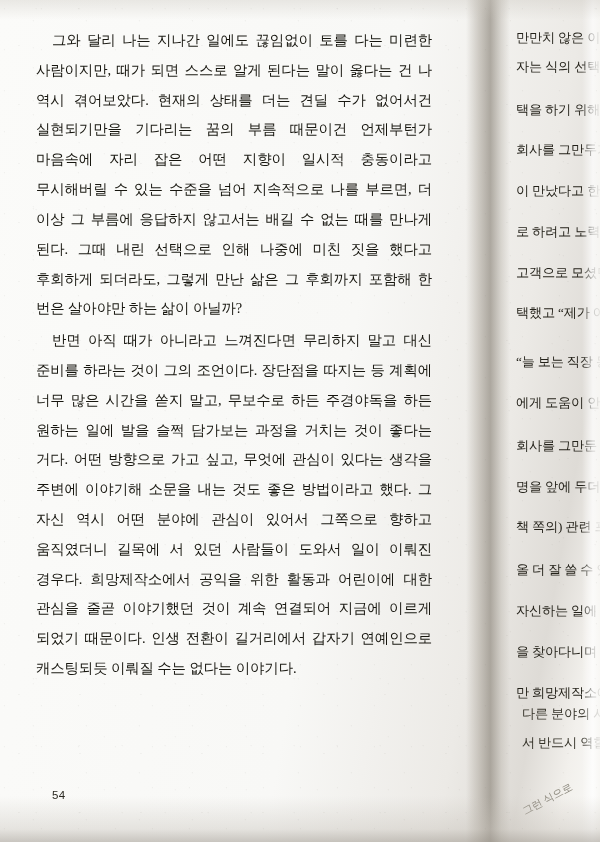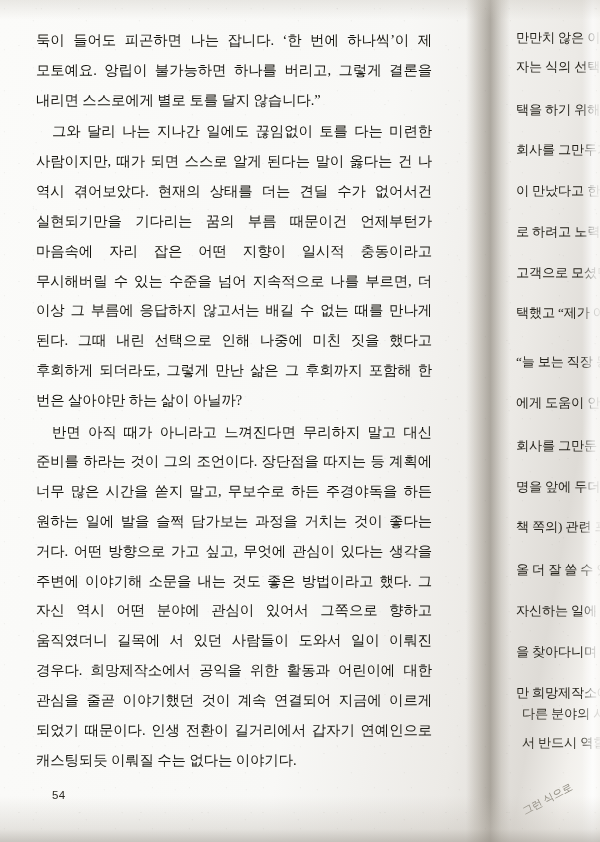--- a/index.html
+++ b/index.html
@@ -148,21 +148,20 @@
     background: linear-gradient(90deg, rgba(250,249,247,0) 0%, rgba(255,255,255,.75) 60%, rgba(248,247,244,.9) 100%);
     pointer-events: none;
   }
 </style>
 </head>
 <body>
 
 <div id="page">
 
   <div id="main-column">
-    <p class="para">둑이 들어도 피곤하면 나는 잡니다. ‘한 번에 하나씩’이 제 모토예요. 앙립이 불가능하면 하나를 버리고, 그렇게 결론을 내리면 스스로에게 별로 토를 달지 않습니다.”</p>
     <p class="para indent">그와 달리 나는 지나간 일에도 끊임없이 토를 다는 미련한 사람이지만, 때가 되면 스스로 알게 된다는 말이 옳다는 건 나 역시 겪어보았다. 현재의 상태를 더는 견딜 수가 없어서건 실현되기만을 기다리는 꿈의 부름 때문이건 언제부턴가 마음속에 자리 잡은 어떤 지향이 일시적 충동이라고 무시해버릴 수 있는 수준을 넘어 지속적으로 나를 부르면, 더 이상 그 부름에 응답하지 않고서는 배길 수 없는 때를 만나게 된다. 그때 내린 선택으로 인해 나중에 미친 짓을 했다고 후회하게 되더라도, 그렇게 만난 삶은 그 후회까지 포함해 한 번은 살아야만 하는 삶이 아닐까?</p>
     <p class="para indent">반면 아직 때가 아니라고 느껴진다면 무리하지 말고 대신 준비를 하라는 것이 그의 조언이다. 장단점을 따지는 등 계획에 너무 많은 시간을 쏟지 말고, 무보수로 하든 주경야독을 하든 원하는 일에 발을 슬쩍 담가보는 과정을 거치는 것이 좋다는 거다. 어떤 방향으로 가고 싶고, 무엇에 관심이 있다는 생각을 주변에 이야기해 소문을 내는 것도 좋은 방법이라고 했다. 그 자신 역시 어떤 분야에 관심이 있어서 그쪽으로 향하고 움직였더니 길목에 서 있던 사람들이 도와서 일이 이뤄진 경우다. 희망제작소에서 공익을 위한 활동과 어린이에 대한 관심을 줄곧 이야기했던 것이 계속 연결되어 지금에 이르게 되었기 때문이다. 인생 전환이 길거리에서 갑자기 연예인으로 캐스팅되듯 이뤄질 수는 없다는 이야기다.</p>
   </div>
 
   <div id="folio">54</div>
 
   <div id="right-column">
     <div class="rline">만만치 않은 이</div>
     <div class="rline">자는 식의 선택이</div>
     <div class="rline gap-a">택을 하기 위해 스</div>

